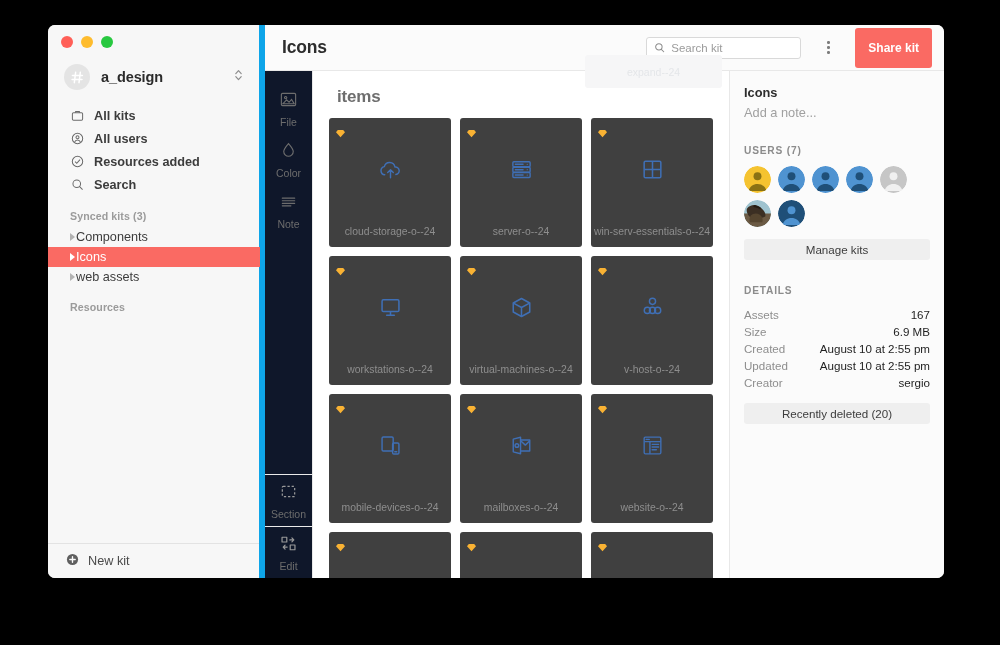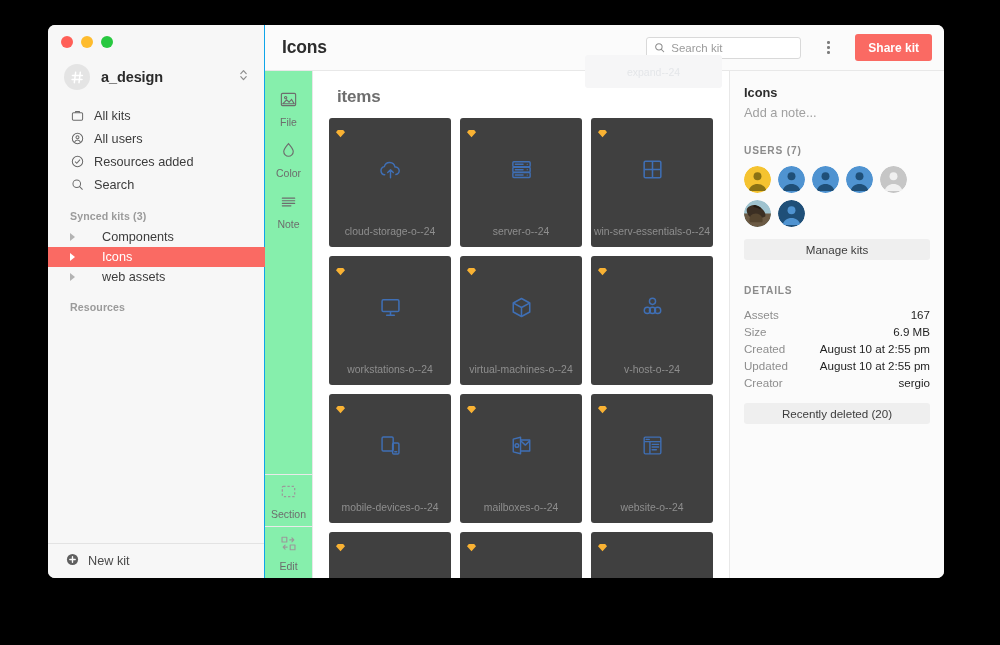--- a/index.html
+++ b/index.html
@@ -17,21 +17,21 @@
     border-radius: 7px;
     overflow: hidden;
     display: flex;
     box-shadow: 0 8px 34px rgba(0,0,0,0.55);
   }
 
   
   .sidebar {
     width: 217px; flex: 0 0 217px;
     background: #f7f7f7;
-    border-right: 1px solid #0ea5e9;
+    border-right: 6px solid #0ea5e9;
     display: flex; flex-direction: column;
     position: relative;
   }
   .traffic {
     height: 34px;
     display: flex; align-items: center;
     padding-left: 13px; gap: 8px;
   }
   .dot { width: 12px; height: 12px; border-radius: 50%; }
   .dot.red { background: #ff5f57; }
@@ -53,32 +53,32 @@
     font-size: 14.5px; font-weight: bold; color: #2b2b2b;
     flex: 1; letter-spacing: -0.1px;
   }
   .stepper { width: 11px; color: #9a9a9a; flex: 0 0 11px; }
 
   .nav { padding: 0 0 0 0; }
   .nav-item {
     display: flex; align-items: center;
     height: 23px;
     padding-left: 22px; gap: 10px;
-    font-size: 12.7px; color: #3c3c3c;
+    font-size: 12.7px; color: #3c3c3c; font-weight: bold;
   }
   .nav-item .ico { width: 14px; height: 14px; flex: 0 0 14px; display:flex; align-items:center; justify-content:center;}
 
   .section-label {
     font-size: 10.6px; font-weight: bold; color: #9b9b9b;
     padding: 14px 0 5px 22px; letter-spacing: 0.1px;
   }
   .kit-item {
     display: flex; align-items: center;
     height: 20px;
-    padding-left: 22px; gap: 27px;
+    padding-left: 22px; gap: 1px;
     font-size: 12.7px; color: #3c3c3c;
   }
   .kit-item.selected {
     background: #fa6a63; color: #ffffff;
     margin-right: -1px;
   }
   .kit-item.selected .tri { border-left-color: #ffffff; }
   .tri {
     width: 0; height: 0; flex: 0 0 5px;
     border-top: 4px solid transparent;
@@ -123,33 +123,33 @@
     display: flex; align-items: center;
     padding: 0 7px; gap: 6px;
   }
   .searchbox span.ph { font-size: 11.5px; color: #9b9b9b; }
   .kebab {
     width: 20px; height: 22px;
     display: flex; flex-direction: column; align-items: center; justify-content: center; gap: 2.5px;
   }
   .kebab i { width: 2.5px; height: 2.5px; border-radius: 50%; background: #7d7d7d; display:block; }
   .share-btn {
-    height: 27px; padding: 0 13px;
+    height: 40px; padding: 0 13px;
     background: #fa6a63; color: #fff;
     border-radius: 3px;
     font-size: 12px; font-weight: bold;
     display: flex; align-items: center;
   }
 
   .body-area { flex: 1; display: flex; min-height: 0; }
 
   
   .rail {
     width: 48px; flex: 0 0 48px;
-    background: #86efac;
+    background: #0f172a;
     border-right: 1px solid #e8e8e8;
     display: flex; flex-direction: column; align-items: center;
     padding-top: 12px;
   }
   .rail-item {
     width: 48px;
     display: flex; flex-direction: column; align-items: center;
     padding: 7px 0 6px 0;
     gap: 3px;
   }

